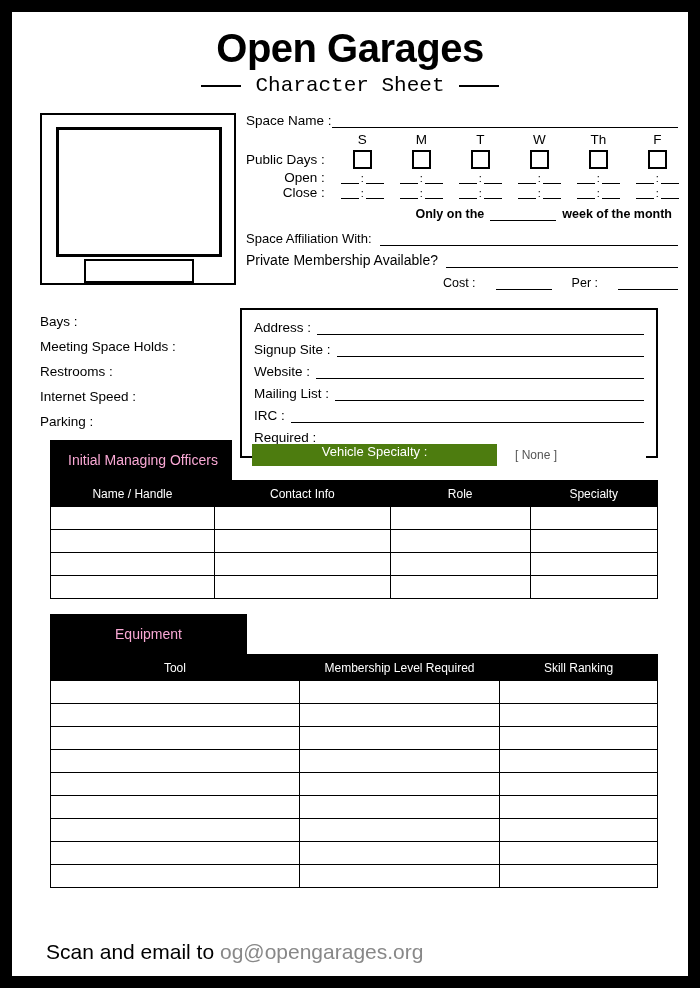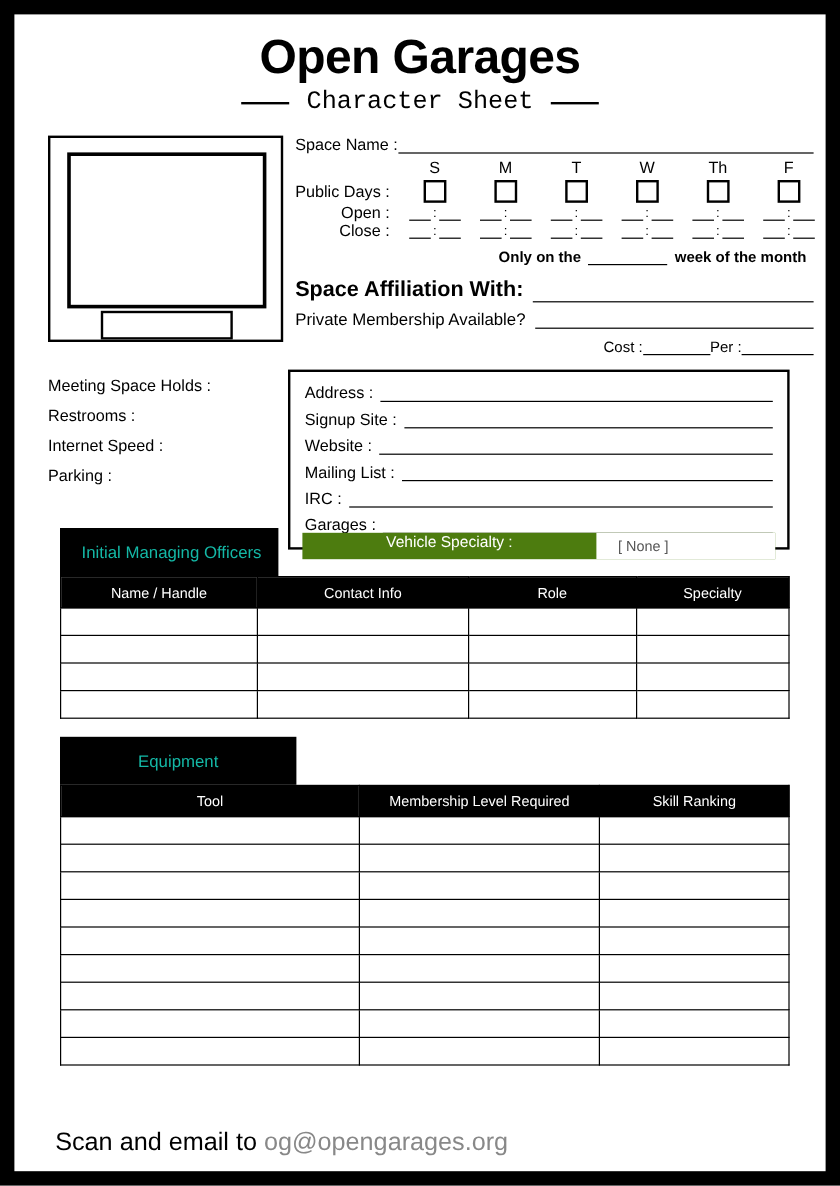--- a/index.html
+++ b/index.html
@@ -89,29 +89,29 @@
   .tseg { width:18px; border-bottom:1.4px solid #000; height:13px; }
   .colon { font-size:11px; line-height:11px; }
 
   .onlyrow {
     display:flex; align-items:flex-end; justify-content:flex-end;
     font-size:12.5px; margin-top:7px; padding-right:6px;font-weight:bold;
   }
   .onlyrow .blank { width:66px; border-bottom:1.5px solid #000; height:14px; margin:0 6px; }
 
   .aff-row { margin-top:10px; }
-  .aff-row .lbl { font-size:18px;font-weight:bold; }
+  .aff-row .lbl { font-size:13px; }
   .aff-line { border-bottom:1.6px solid #000; flex:1; height:15px; margin-left:8px; }
 
   .priv-row { margin-top:6px; }
   .priv-row .lbl { font-size:14px; }
 
   .cost-row {
     display:flex; align-items:flex-end; justify-content:flex-end;
-    gap:0; margin-top:8px; font-size:12.5px;
+    gap:20px; margin-top:8px; font-size:12.5px;
   }
   .cost-row .blank { width:56px; border-bottom:1.5px solid #000; height:14px; }
   .cost-row .blank2 { width:60px; border-bottom:1.5px solid #000; height:14px; }
 
   
   .leftfields { position:absolute; left:28px; top:302px; width:195px; }
   .leftfields div { font-size:13.5px; margin-bottom:10px; }
 
   
   .contact-box {
@@ -139,21 +139,21 @@
     flex:1; height:100%;
     display:flex; align-items:center;
     padding-left:18px;
     font-size:12px; color:#555;
     border-left:0;
   }
 
   
   .officers { position:absolute; left:38px; top:428px; width:608px; }
   .tab-black {
-    background:#000; color:#14b8a6;
+    background:#000; color:#f9a8d4;
     height:40px;
     display:flex; align-items:center;
     padding-left:18px;
     font-size:14px;
   }
   .tab-officers { width:182px; }
   .tab-equipment { width:197px; justify-content:center; padding-left:0; }
 
   table.grid { border-collapse:collapse; width:100%; table-layout:fixed; }
   table.grid th {
@@ -362,20 +362,21 @@
         <span>Cost :</span>
         <span class="blank"></span>
         <span>Per :</span>
         <span class="blank2"></span>
       </div>
 
     </div>
   </div>
 
   <div class="leftfields">
+    <div>Bays :</div>
     <div>Meeting Space Holds :</div>
     <div>Restrooms :</div>
     <div>Internet Speed :</div>
     <div>Parking :</div>
   </div>
 
   <div class="contact-box">
     <div class="contact-row">
       <span class="lbl">Address :</span>
       <span class="line"></span>
@@ -390,21 +391,21 @@
     </div>
     <div class="contact-row">
       <span class="lbl">Mailing List :</span>
       <span class="line"></span>
     </div>
     <div class="contact-row">
       <span class="lbl">IRC :</span>
       <span class="line"></span>
     </div>
     <div class="contact-row">
-      <span class="lbl">Garages :</span>
+      <span class="lbl">Required :</span>
       <span class="line"></span>
     </div>
   </div>
 
   <div class="officers">
     <div class="tab-black tab-officers">Initial Managing Officers</div>
     <table class="grid">
       <tbody>
           <tr>
         <th style="width:27%">Name / Handle</th>

